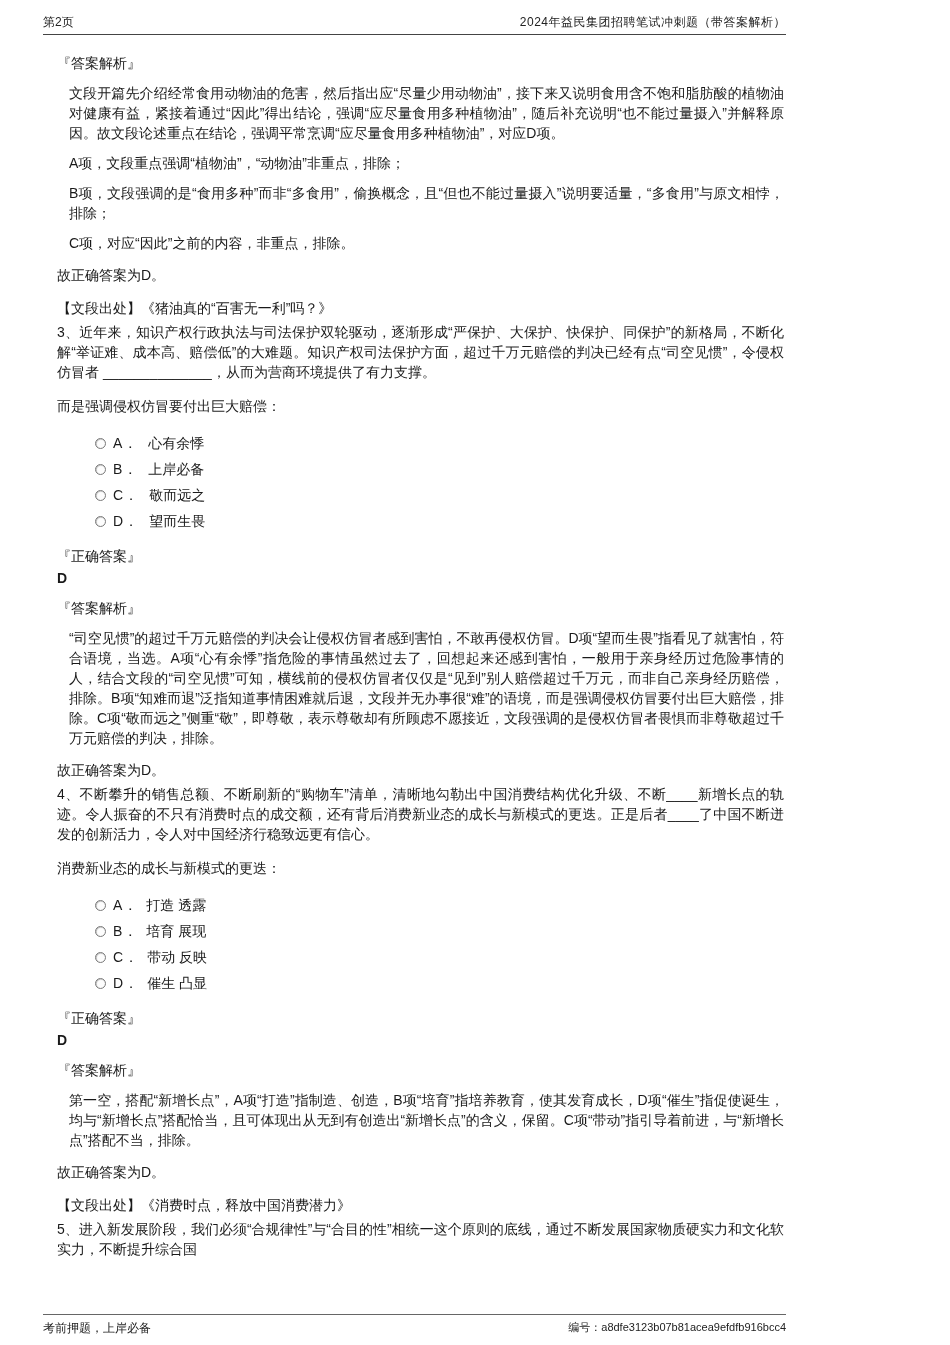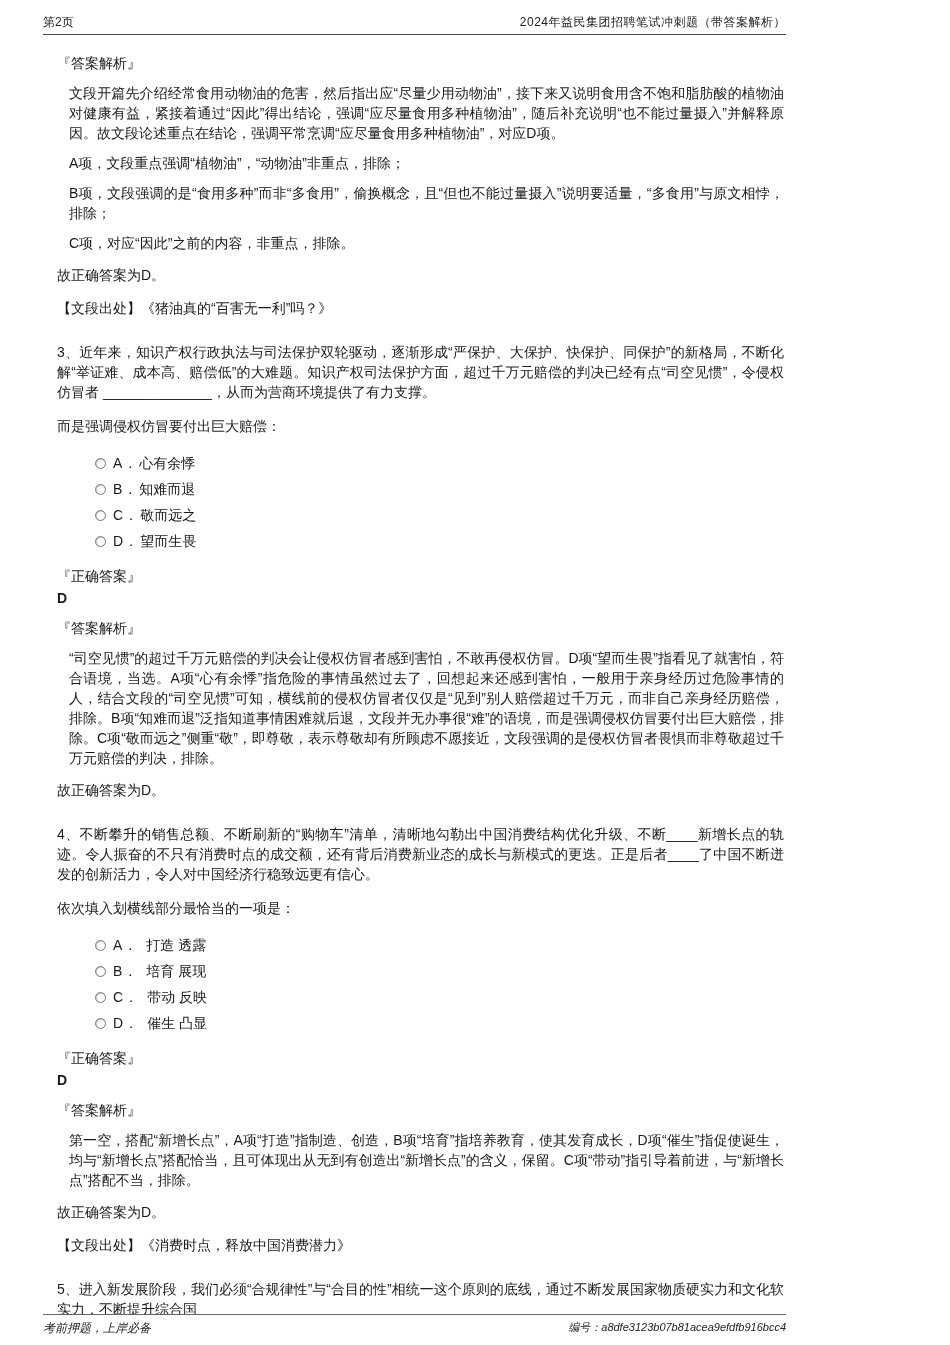--- a/index.html
+++ b/index.html
@@ -25,51 +25,50 @@
   
   .content {
     padding: 8px 32px 0 57px;
     font-size: 14px;
     line-height: 20px;
     text-align: justify;
     color: #1a1a1a;
   }
   .label-line { margin: 10px 0 0 0; }
   .para { margin: 10px 0 0 12px; }
-  .stem { margin: 24px 0 0 0; }
+  .stem { margin: 4px 0 0 0; }
   .prompt { margin: 14px 0 0 0; }
   .conclusion { margin: 12px 0 0 0; }
   .source { margin: 13px 0 0 0; }
 
   .options { margin: 14px 0 10px 38px; }
   .opt { display: flex; align-items: center; height: 26px; }
   .radio {
     display: inline-block; box-sizing: border-box;
     width: 11px; height: 11px; border-radius: 50%;
     border: 1px solid #7a7a7a;
     background: #fdfdfd;
     box-shadow: inset 0.5px 0.5px 1px rgba(0,0,0,0.35);
     margin-right: 7px; flex: 0 0 auto;
   }
   .opt-letter { letter-spacing: 1px; }
-  .opts-wide .opt-text { margin-left: 1px; }
+  .opts-wide .opt-text { margin-left: 10px; }
   .opts-narrow .opt-text { margin-left: 8px; }
 
   .ans-label { margin: 12px 0 0 0; }
   .ans-value { margin: 2px 0 0 0; font-weight: bold; }
 
   
   .footer {
     position: absolute; left: 43px; right: 30px; bottom: 8px;
     border-top: 1px solid #666;
     padding-top: 5px;
     display: flex; justify-content: space-between; align-items: flex-start;
     font-size: 12px; color: #222;
     background: #fff;
-    font-style: italic;
   }
   .footer-code { font-size: 11px; }
 </style>
 </head>
 <body>
 
 <div class="page">
 
   <div class="header-wrap">
     <span>第2页</span>
@@ -90,41 +89,41 @@
     <div class="prompt">而是强调侵权仿冒要付出巨大赔偿：</div>
     <div class="options opts-wide">
       <div class="opt">
         <span class="radio"></span>
         <span class="opt-letter">A．</span>
         <span class="opt-text">心有余悸</span>
       </div>
       <div class="opt">
         <span class="radio"></span>
         <span class="opt-letter">B．</span>
-        <span class="opt-text">知难而退</span>
+        <span class="opt-text">上岸必备</span>
       </div>
       <div class="opt">
         <span class="radio"></span>
         <span class="opt-letter">C．</span>
         <span class="opt-text">敬而远之</span>
       </div>
       <div class="opt">
         <span class="radio"></span>
         <span class="opt-letter">D．</span>
         <span class="opt-text">望而生畏</span>
       </div>
     </div>
     <div class="ans-label">『正确答案』</div>
     <div class="ans-value">D</div>
     <div class="label-line">『答案解析』</div>
     <div class="para">“司空见惯”的超过千万元赔偿的判决会让侵权仿冒者感到害怕，不敢再侵权仿冒。D项“望而生畏”指看见了就害怕，符合语境，当选。A项“心有余悸”指危险的事情虽然过去了，回想起来还感到害怕，一般用于亲身经历过危险事情的人，结合文段的“司空见惯”可知，横线前的侵权仿冒者仅仅是“见到”别人赔偿超过千万元，而非自己亲身经历赔偿，排除。B项“知难而退”泛指知道事情困难就后退，文段并无办事很“难”的语境，而是强调侵权仿冒要付出巨大赔偿，排除。C项“敬而远之”侧重“敬”，即尊敬，表示尊敬却有所顾虑不愿接近，文段强调的是侵权仿冒者畏惧而非尊敬超过千万元赔偿的判决，排除。</div>
     <div class="conclusion">故正确答案为D。</div>
 
     <div class="stem">4、不断攀升的销售总额、不断刷新的“购物车”清单，清晰地勾勒出中国消费结构优化升级、不断____新增长点的轨迹。令人振奋的不只有消费时点的成交额，还有背后消费新业态的成长与新模式的更迭。正是后者____了中国不断迸发的创新活力，令人对中国经济行稳致远更有信心。</div>
-    <div class="prompt">依次填入划横线部分最恰当的一项是：</div>
+    <div class="prompt">消费新业态的成长与新模式的更迭：</div>
     <div class="options opts-narrow">
       <div class="opt">
         <span class="radio"></span>
         <span class="opt-letter">A．</span>
         <span class="opt-text">打造 透露</span>
       </div>
       <div class="opt">
         <span class="radio"></span>
         <span class="opt-letter">B．</span>
         <span class="opt-text">培育 展现</span>

